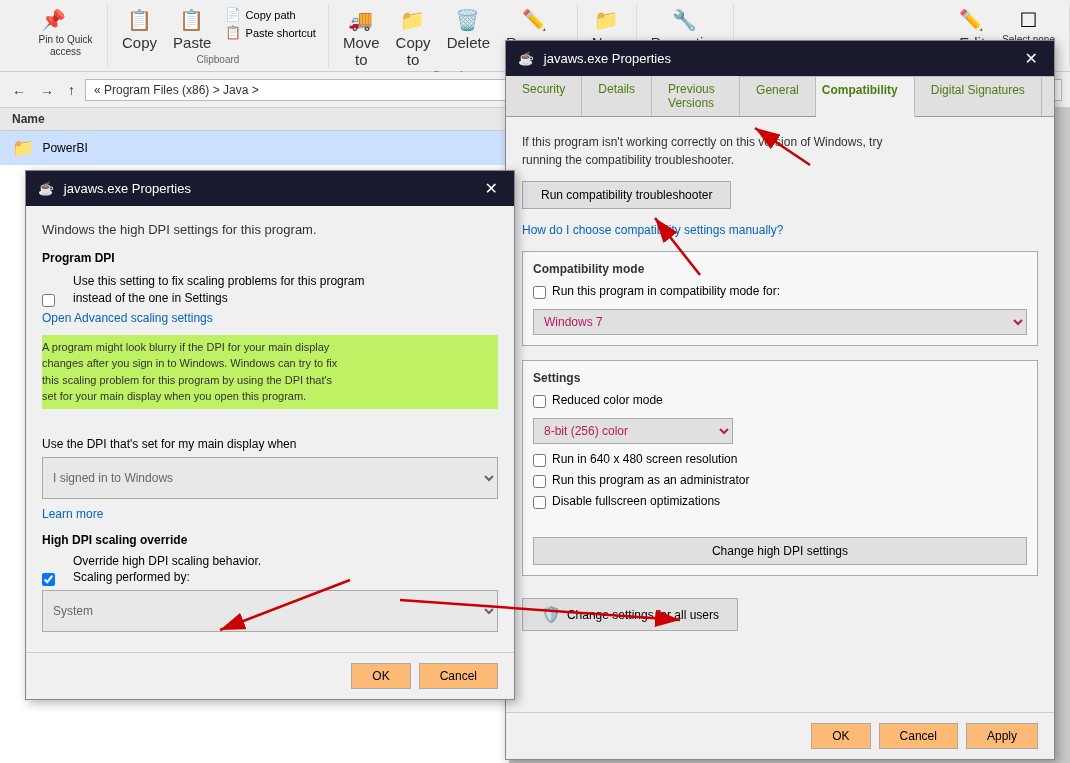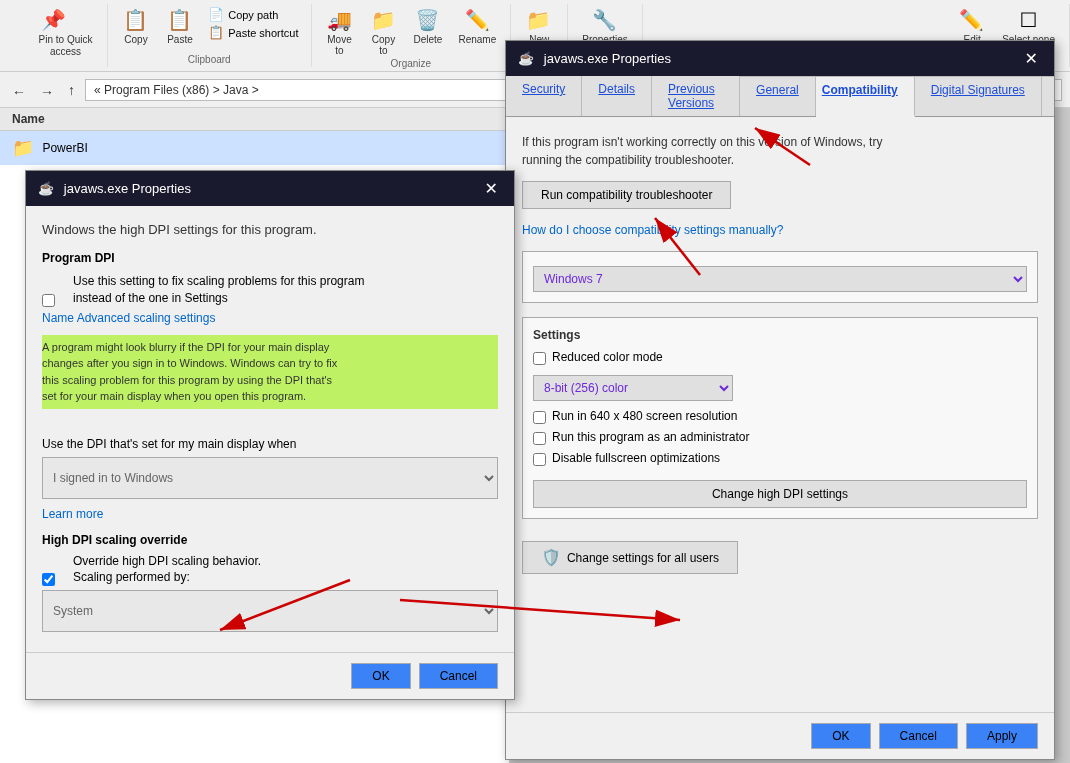--- a/index.html
+++ b/index.html
@@ -39,21 +39,21 @@
     }
     .ribbon-item {
       display: flex;
       flex-direction: column;
       align-items: center;
       cursor: pointer;
       padding: 2px 6px;
       min-width: 40px;
     }
     .ribbon-item .icon { font-size: 20px; margin-bottom: 2px; }
-    .ribbon-item .label { font-size: 10px; text-align: center; color: #333; }
+    .ribbon-item .label { font-size: 15px; text-align: center; color: #333; }
     .ribbon-group-label {
       font-size: 10px;
       color: #666;
       margin-top: auto;
     }
     .ribbon-small-group {
       display: flex;
       flex-direction: column;
       gap: 1px;
     }
@@ -163,22 +163,21 @@
       display: flex;
       background: #e0e0e0;
       border-bottom: 1px solid #999;
     }
     .dialog-tab {
       padding: 6px 16px;
       font-size: 12px;
       cursor: pointer;
       border-right: 1px solid #bbb;
       background: #e0e0e0;
-      color: #1d4ed8;
-      text-decoration: underline;
+      color: #4d7c0f;
     }
     .dialog-tab.active {
       background: #f0f0f0;
       font-weight: bold;
       border-bottom: 2px solid #f0f0f0;
       margin-bottom: -1px;
       padding-left: 6px;
     }
     .dialog-content {
       padding: 16px;
@@ -227,31 +226,31 @@
       font-size: 12px;
     }
     .checkbox-row input[type=checkbox] { margin-top: 2px; }
     .dropdown-select {
       width: 100%;
       padding: 4px 6px;
       font-size: 12px;
       background: #e0e0e0;
       border: 1px solid #aaa;
       margin-top: 4px;
-      color: #6d28d9;
+      color: #be185d;
     }
     .gray-button {
       background: #e0e0e0;
       border: 1px solid #aaa;
       padding: 6px 16px;
       font-size: 12px;
       cursor: pointer;
       width: 100%;
       text-align: center;
-      margin-top: 8px;
+      margin-top: 22px;
     }
     .shield-btn {
       background: #e0e0e0;
       border: 1px solid #aaa;
       padding: 6px 18px;
       font-size: 12px;
       cursor: pointer;
       display: flex;
       align-items: center;
       gap: 6px;
@@ -268,21 +267,21 @@
       border-top: 1px solid #ccc;
       display: flex;
       justify-content: flex-end;
       gap: 8px;
     }
     .footer-btn {
       padding: 5px 20px;
       font-size: 12px;
       cursor: pointer;
       border: 1px solid #aaa;
-      background: #3b82f6;
+      background: #fdba74;
     }
 
     
     .props-dialog-left {
       position: absolute;
       top: 170px;
       left: 25px;
       width: 490px;
       height: 530px;
       background: #f0f0f0;
@@ -517,20 +516,25 @@
     </div>
   </div>
   <div class="dialog-content" style="padding-bottom:60px;">
     <p class="compat-description" style="white-space:pre-line;">If this program isn't working correctly on this version of Windows, try
 running the compatibility troubleshooter.</p>
     <button class="compat-button">Run compatibility troubleshooter</button>
     <a class="compat-link">How do I choose compatibility settings manually?</a>
 
     
     <div class="section-box">
+      <div class="section-title">Compatibility mode</div>
+      <div class="checkbox-row">
+        <input type="checkbox" style="">
+        <label>Run this program in compatibility mode for:</label>
+      </div>
       <select class="dropdown-select">
         <option>Windows 7</option>
       </select>
     </div>
 
     
     <div class="section-box">
       <div class="section-title">Settings</div>
       <div class="checkbox-row">
         <input type="checkbox" style="">
@@ -578,21 +582,21 @@
   </div>
   <div class="left-dialog-content">
     <p class="left-dialog-title">Windows the high DPI settings for this program.</p>
 
     <div class="program-dpi-label">Program DPI</div>
     <div class="left-checkbox-row">
       <input type="checkbox" style="margin-top: 2px; flex-shrink: 0;">
       <label style="white-space:pre-line;">Use this setting to fix scaling problems for this program
 instead of the one in Settings</label>
     </div>
-    <a class="adv-link">Name Advanced scaling settings</a>
+    <a class="adv-link">Open Advanced scaling settings</a>
 
     <p class="info-text" style="white-space:pre-line;">A program might look blurry if the DPI for your main display
 changes after you sign in to Windows. Windows can try to fix
 this scaling problem for this program by using the DPI that's
 set for your main display when you open this program.</p>
 
     <div class="dpi-label">Use the DPI that's set for my main display when</div>
     <select class="left-dropdown">
       <option>I signed in to Windows</option>
     </select>

